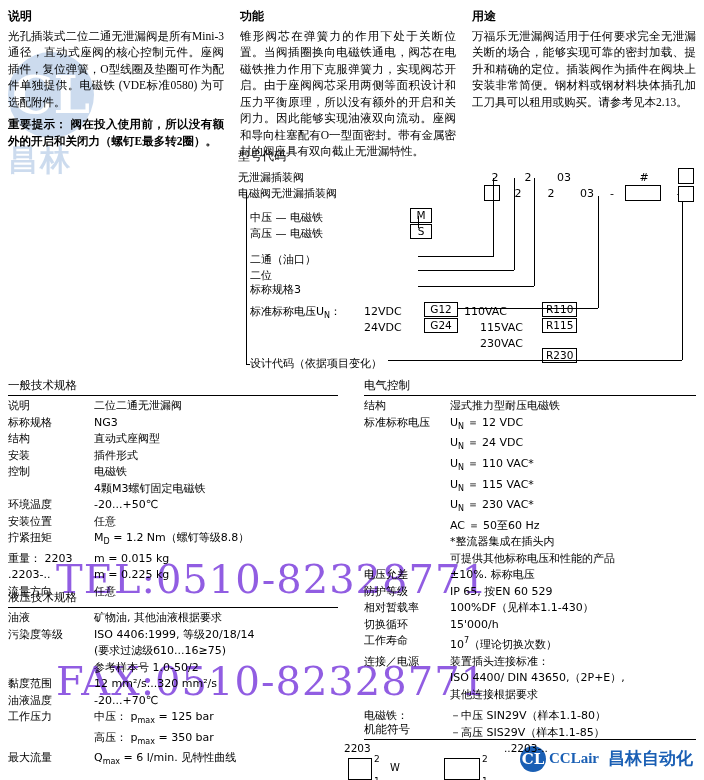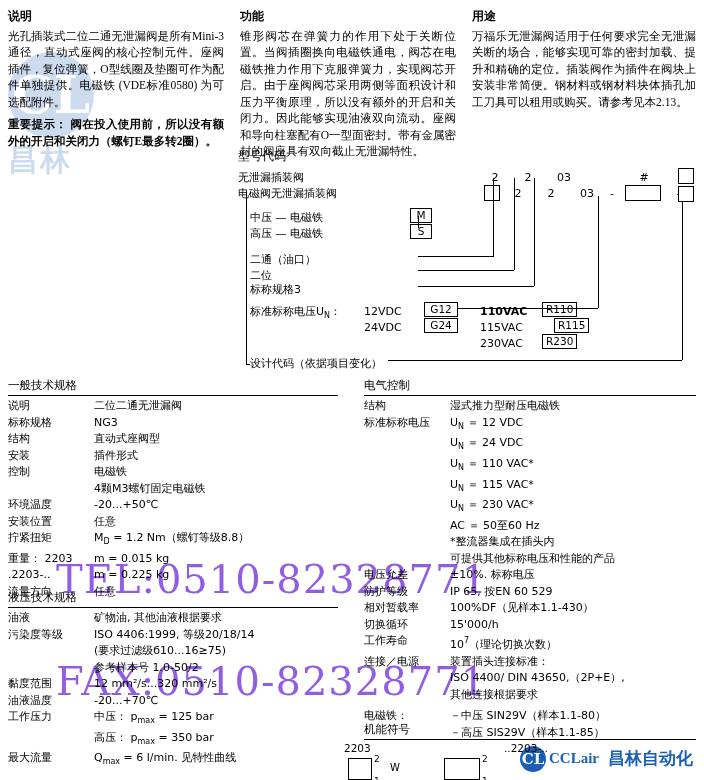--- a/index.html
+++ b/index.html
@@ -220,36 +220,36 @@
     </div>
     <div class="tc-row" style="left:186px;top:154px;">
       <span class="codebox">G12</span>
     </div>
     <div class="tc-row" style="left:126px;top:172px;">
       <span class="lbl">24VDC</span>
     </div>
     <div class="tc-row" style="left:186px;top:170px;">
       <span class="codebox">G24</span>
     </div>
-    <div class="tc-row" style="left:242px;top:156px;font-weight:bold;">
+    <div class="tc-row" style="left:226px;top:156px;">
       <span class="lbl">110VAC</span>
     </div>
     <div class="tc-row" style="left:304px;top:154px;">
       <span class="codebox">R110</span>
     </div>
     <div class="tc-row" style="left:242px;top:172px;">
       <span class="lbl">115VAC</span>
     </div>
-    <div class="tc-row" style="left:316px;top:170px;">
+    <div class="tc-row" style="left:304px;top:170px;">
       <span class="codebox">R115</span>
     </div>
     <div class="tc-row" style="left:242px;top:188px;">
       <span class="lbl">230VAC</span>
     </div>
-    <div class="tc-row" style="left:304px;top:186px;">
+    <div class="tc-row" style="left:304px;top:200px;">
       <span class="codebox">R230</span>
     </div>
 
     <div class="tc-row" style="left:12px;top:208px;">
       <span class="lbl">设计代码（依据项目变化）</span>
     </div>
 
     <div class="vline" style="left:8px;top:44px;height:172px;"></div>
     <div class="hline" style="left:8px;top:216px;width:4px;"></div>
     <div class="vline" style="left:180px;top:68px;height:12px;"></div>

